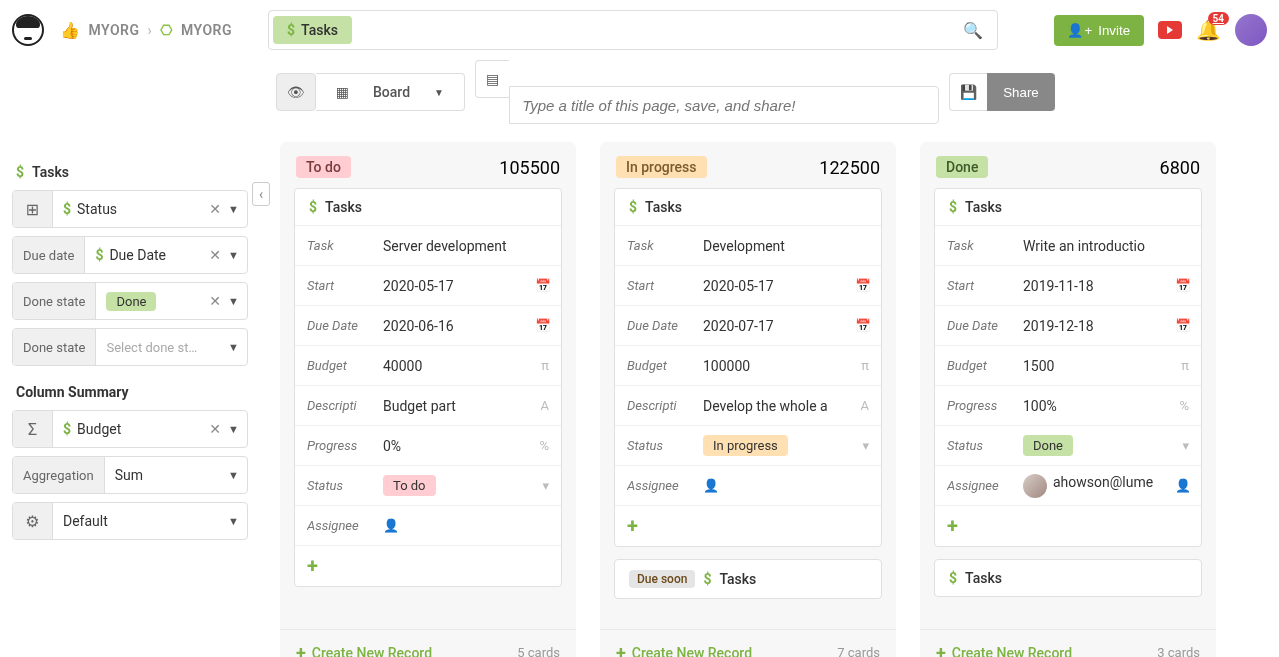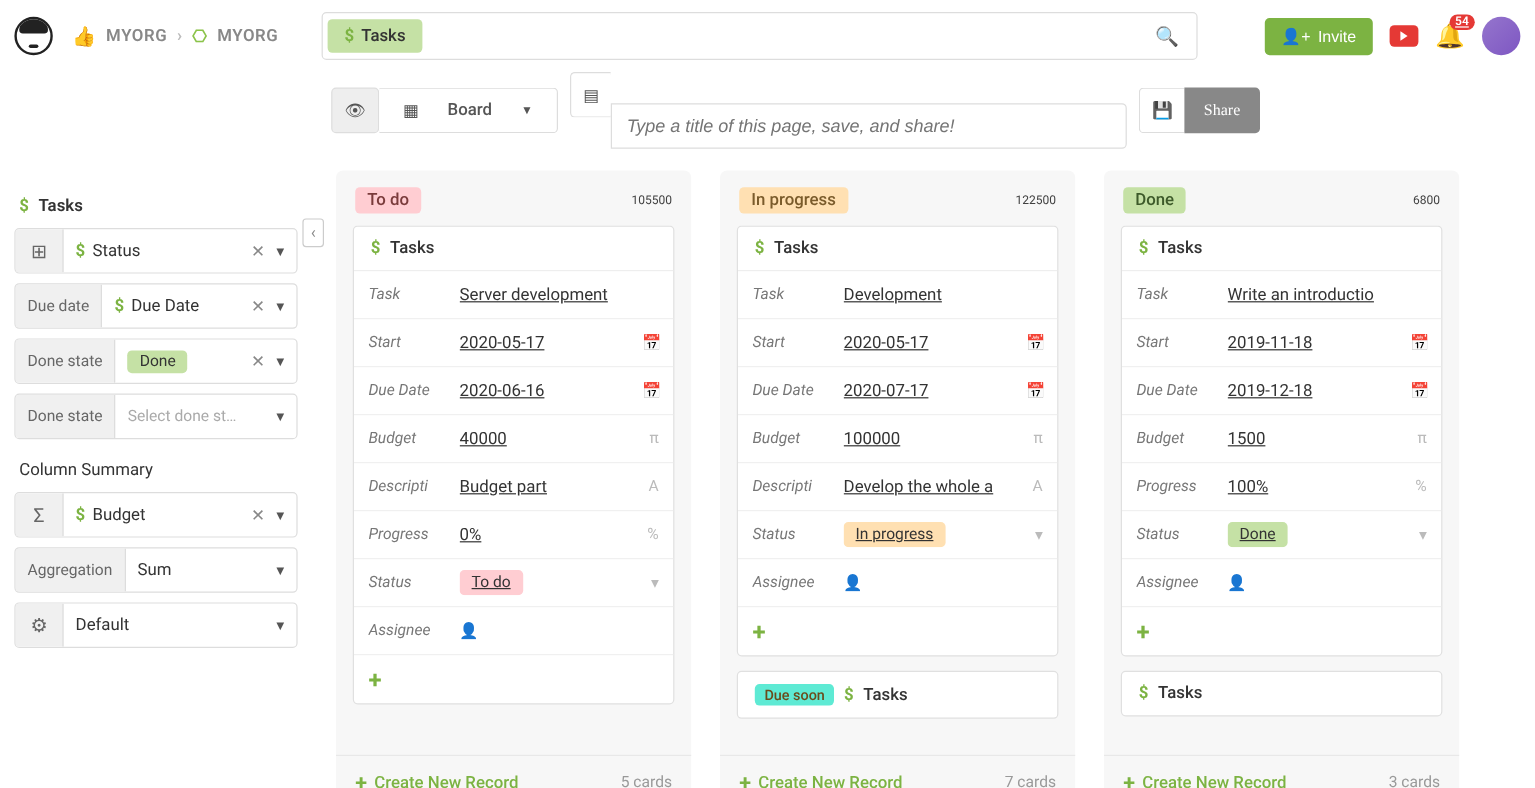--- a/index.html
+++ b/index.html
@@ -26,52 +26,52 @@
 .badge { position: absolute; top: -6px; right: -8px; background: #e53935; color: #fff; font-size: 10px; border-radius: 8px; padding: 1px 5px; font-weight: 600; text-decoration: underline; }
 .user-avatar { width: 32px; height: 32px; border-radius: 50%; background: linear-gradient(135deg,#9575cd,#7e57c2); }
 
 .toolbar { display: flex; align-items: center; gap: 10px; padding: 0 0 10px 276px; }
 .tb-btn { border: 1px solid #ddd; background: #fff; border-radius: 4px; height: 38px; display: flex; align-items: center; padding: 0 12px; color: #555; gap: 6px; cursor: pointer; }
 .tb-btn.eye { background: #eee; padding: 0 10px; }
 .tb-btn.board { font-weight: 500; }
 .title-input { border: 1px solid #ddd; border-radius: 4px; height: 38px; padding: 0 12px; width: 430px; font-style: italic; color: #999; font-size: 15px; }
 .share-group { display: flex; }
 .share-group .save-ic { border: 1px solid #ddd; border-right: none; border-radius: 4px 0 0 4px; width: 38px; height: 38px; display: flex; align-items: center; justify-content: center; color: #aaa; }
-.share-btn { background: #888; color: #fff; border: none; height: 38px; padding: 0 16px; border-radius: 0 4px 4px 0; font-weight: 500; cursor: pointer; font-family: Liberation Serif, serif; }
+.share-btn { background: #888; color: #fff; border: none; height: 38px; padding: 0 16px; border-radius: 0 4px 4px 0; font-weight: 500; cursor: pointer; }
 
 .main { display: flex; height: calc(657px - 108px); }
 .sidebar { width: 260px; padding: 12px 12px 12px 12px; position: relative; }
 .collapse-handle { position: absolute; right: -10px; top: 48px; width: 18px; height: 24px; border: 1px solid #ccc; border-radius: 3px; background: #fff; display: flex; align-items: center; justify-content: center; color: #888; cursor: pointer; }
 .side-title { display: flex; align-items: center; gap: 8px; font-weight: 600; margin: 18px 0 10px 4px; }
 .filter-row { display: flex; margin-bottom: 8px; border: 1px solid #ddd; border-radius: 4px; overflow: hidden; height: 38px; }
 .filter-left { background: #f0f0f0; display: flex; align-items: center; padding: 0 10px; color: #666; min-width: 50px; border-right: 1px solid #ddd; font-size: 13px; }
 .filter-left.short { min-width: 40px; justify-content: center; font-size: 16px; }
 .filter-right { flex: 1; display: flex; align-items: center; padding: 0 10px; gap: 6px; position: relative; }
 .filter-right .x { position: absolute; right: 26px; color: #888; cursor: pointer; }
 .filter-right .caret { position: absolute; right: 8px; color: #555; cursor: pointer; font-size: 11px; }
 .pill-done { background: #c5e1a5; padding: 2px 10px; border-radius: 4px; font-size: 13px; }
-.section-head { font-weight: 400; margin: 18px 0 10px 4px; }
+.section-head { font-weight: 700; margin: 18px 0 10px 4px; }
 
 .board { flex: 1; display: flex; gap: 24px; padding: 8px 20px; overflow: hidden; }
 .column { background: #f7f7f7; border-radius: 6px; width: 300px; display: flex; flex-direction: column; min-height: 520px; }
 .column.wide { width: 296px; }
 .col-header { display: flex; align-items: center; justify-content: space-between; padding: 14px 16px 10px; }
 .col-title { padding: 3px 10px; border-radius: 4px; font-weight: 500; font-size: 14px; }
 .col-title.todo { background: #ffcdd2; color: #7a3b3b; }
 .col-title.inprog { background: #ffe0b2; color: #7a5b2b; }
 .col-title.done-t { background: #c5e1a5; color: #3d5a2a; }
-.col-title.duesoon { background: #5eead4; color: #6b4a1a; font-size: 12px; padding: 2px 8px; }
-.col-sum { color: #404040; font-size: 10px; }
+.col-title.duesoon { background: #e5e5e5; color: #6b4a1a; font-size: 12px; padding: 2px 8px; }
+.col-sum { color: #000000; font-size: 18px; }
 .col-body { flex: 1; padding: 0 14px; overflow: hidden; }
 .card { background: #fff; border: 1px solid #e0e0e0; border-radius: 4px; margin-bottom: 12px; }
 .card-head { display: flex; align-items: center; gap: 8px; padding: 10px 14px; font-weight: 500; border-bottom: 1px solid #eee; }
 .card-row { display: flex; align-items: center; border-bottom: 1px solid #f0f0f0; padding: 0 12px; height: 40px; }
 .card-row:last-of-type { border-bottom: none; }
 .card-label { width: 76px; color: #777; font-style: italic; font-size: 13px; white-space: nowrap; overflow: hidden; }
-.card-val { flex: 1; font-size: 14px; white-space: nowrap; overflow: hidden; display: flex; align-items: flex-start; gap: 6px; text-decoration: underline; }
+.card-val { flex: 1; font-size: 14px; white-space: nowrap; overflow: hidden; display: flex; align-items: flex-start; gap: 6px; }
 .row-ic { color: #bbb; font-size: 13px; width: 14px; text-align: right; }
 .status-pill { padding: 3px 10px; border-radius: 4px; font-size: 13px; display: inline-block; }
 .status-pill.todo { background: #ffcdd2; }
 .status-pill.inprog { background: #ffe0b2; }
 .status-pill.done { background: #c5e1a5; }
 .mini-avatar { width: 24px; height: 24px; border-radius: 50%; background: linear-gradient(135deg,#bcaaa4,#8d6e63); display: inline-block; }
 .mini-avatar.a2 { background: linear-gradient(135deg,#ffccbc,#ffab91); }
 .mini-avatar.a3 { background: linear-gradient(135deg,#d7ccc8,#a1887f); }
 .card-add { padding: 8px 12px; color: #7cb342; font-size: 20px; font-weight: bold; cursor: pointer; }
 .col-footer { display: flex; align-items: center; justify-content: space-between; padding: 12px 16px; border-top: 1px solid #e8e8e8; }
@@ -411,20 +411,24 @@
             </div>
             <div class="card-row">
               <div class="card-label">Status</div>
               <div class="card-val">
                 <span class="status-pill done">Done</span>
               </div>
               <div class="row-ic">▾</div>
             </div>
             <div class="card-row">
               <div class="card-label">Assignee</div>
+              <div class="card-val">
+                <span class="mini-avatar a3"></span>
+                <span>ahowson@lume</span>
+              </div>
               <div class="row-ic">👤</div>
             </div>
             <div class="card-add">+</div>
           </div>
           <div class="stub-card">
             <span class="dollar-ic">$</span>
             <span>Tasks</span>
           </div>
         </div>
         <div class="col-footer">

